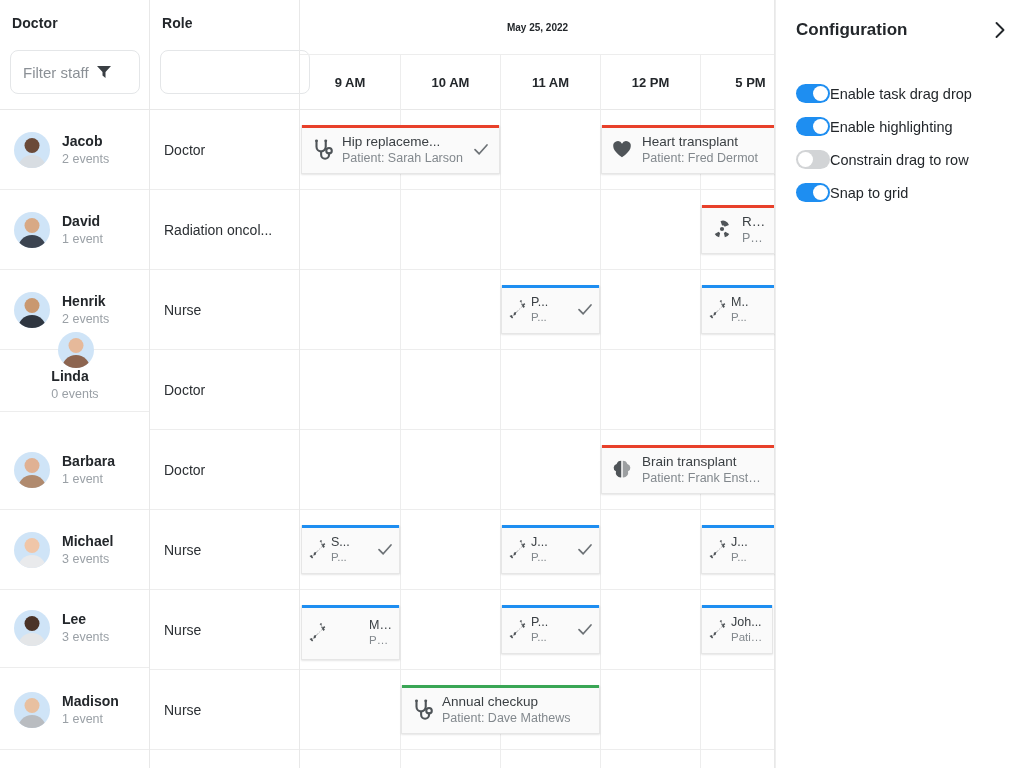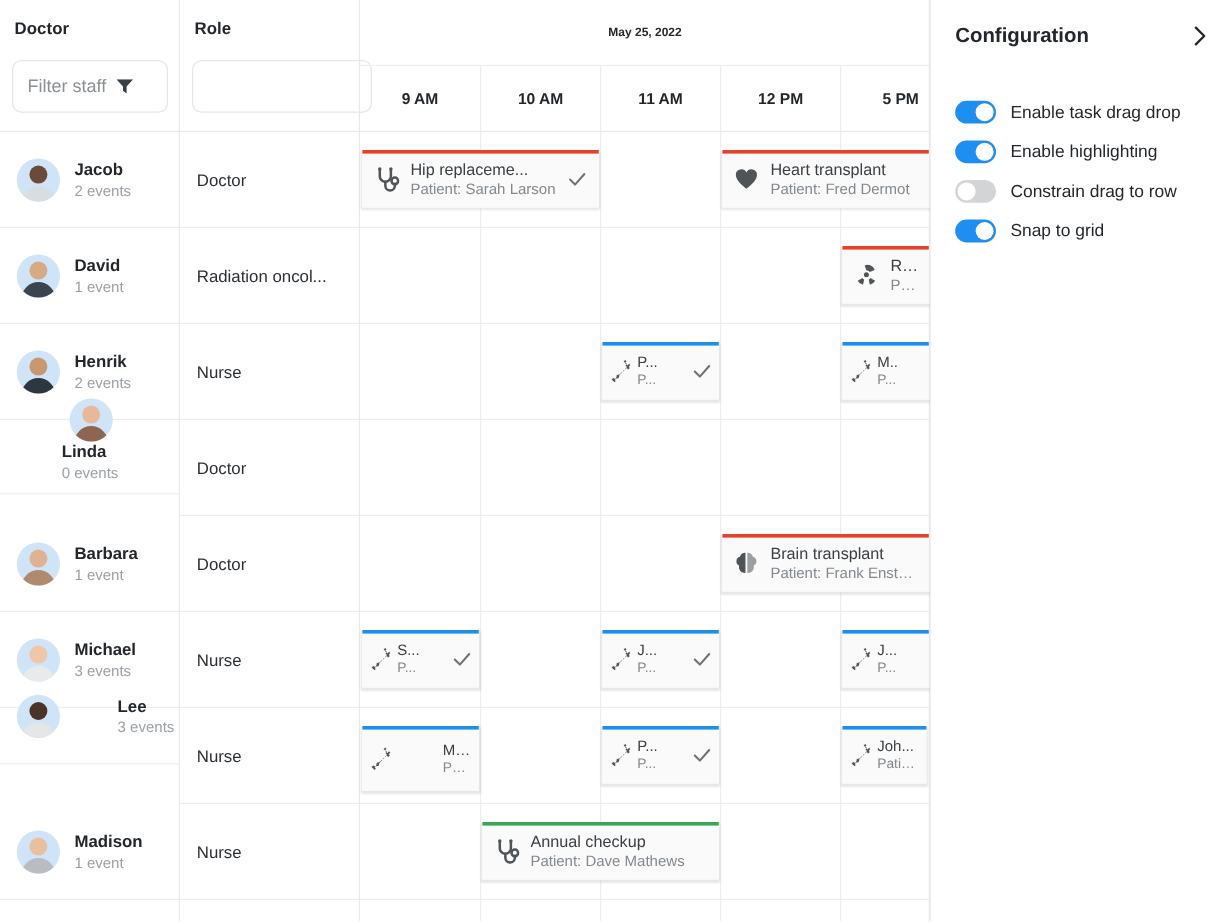--- a/index.html
+++ b/index.html
@@ -124,21 +124,21 @@
     width: 249px; height: 768px; background: #ffffff;
     border-left: 1px solid #eeeeee;
   }
   .cfg-head {
     position: absolute; left: 20px; top: 20px; right: 18px;
     display: flex; align-items: center; justify-content: space-between;
   }
   .cfg-title { font-size: 17px; font-weight: bold; color: #23272b; }
   .chev { width: 12px; height: 18px; color: #23272b; }
   .cfg-list { position: absolute; left: 20px; top: 84px; right: 10px; display: flex; flex-direction: column; gap: 14px; }
-  .cfg-item { display: flex; align-items: center; gap: 12px; }
+  .cfg-item { display: flex; align-items: center; }
   .sw {
     flex: none; width: 34px; height: 19px; border-radius: 10px;
     position: relative; background: #d2d4d6;
   }
   .sw.on { background: #1e8ef1; }
   .sw .knob {
     position: absolute; top: 2px; left: 2px; width: 15px; height: 15px;
     border-radius: 50%; background: #fff;
   }
   .sw.on .knob { left: 17px; }
@@ -215,21 +215,21 @@
           <div class="row" style="top: 510px;">
             <div class="avatar">
               <div class="head" style="background:#f0c6a8"></div>
               <div class="body" style="background:#e9eaec"></div>
             </div>
             <div class="staff-text">
               <span class="staff-name">Michael</span>
               <span class="staff-evts">3 events</span>
             </div>
           </div>
-          <div class="row" style="top: 557px; gap: 36px;">
+          <div class="row" style="top: 588px;">
             <div class="avatar">
               <div class="head" style="background:#4a3327"></div>
               <div class="body" style="background:#e4e6e8"></div>
             </div>
             <div class="staff-text">
               <span class="staff-name">Lee</span>
               <span class="staff-evts">3 events</span>
             </div>
           </div>
           <div class="row" style="top: 670px;">

